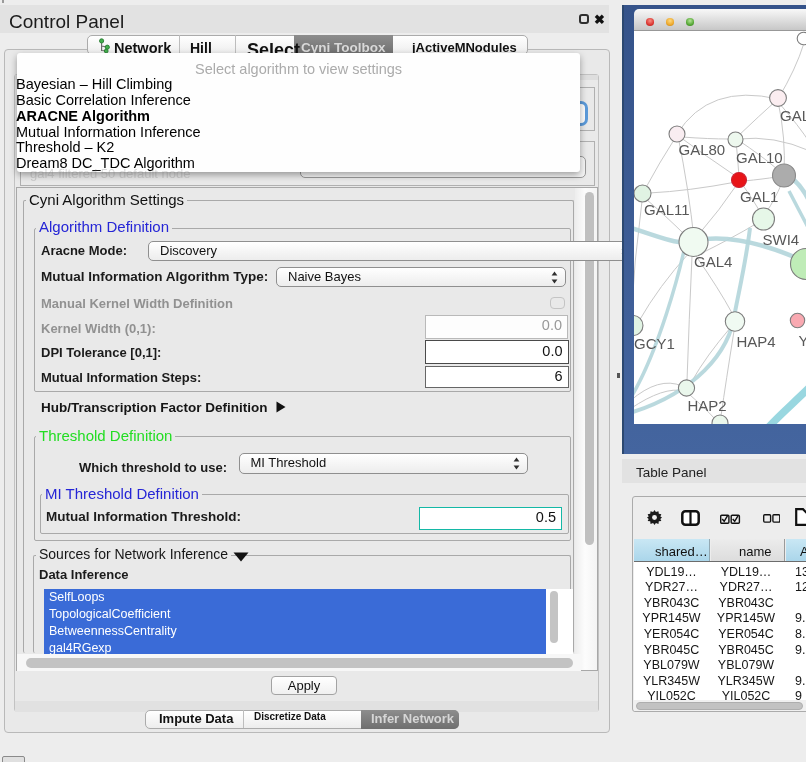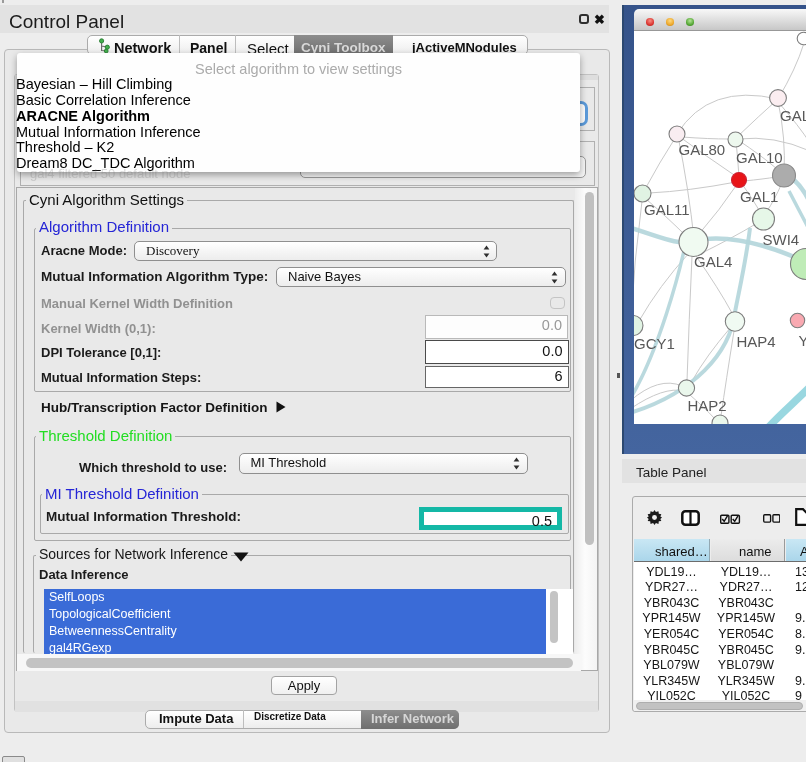--- a/index.html
+++ b/index.html
@@ -47,21 +47,21 @@
   <div class="abs" style="left:575px;top:188px;width:22px;height:482px;background:linear-gradient(90deg,#ededed,#fcfcfc 45%,#f4f4f4);"></div>
   <div class="abs" style="left:584.5px;top:192px;width:9px;height:353px;background:#c0c0c0;border-radius:4.5px;"></div>
 
   <div class="abs grp" style="left:23px;top:200px;width:550.5px;height:453px;border-bottom:none;"></div>
   <div class="abs gtit" style="left:26px;top:192px;color:#111;">Cyni Algorithm Settings</div>
 
   <div class="abs grp" style="left:34px;top:228px;width:537px;height:163.5px;"></div>
   <div class="abs gtit" style="left:36px;top:219px;color:#2525d6;">Algorithm Definition</div>
 
   <div class="abs lbl" style="left:41px;top:242.5px;">Aracne Mode:</div>
-  <div class="abs combo" style="left:134px;top:240.5px;width:363px;height:20.5px;font-family:Liberation Serif, serif;">
+  <div class="abs combo" style="left:148px;top:240.5px;width:487px;height:20.5px;">
     <span class="ct">Discovery</span>
     <svg class="spin" width="7" height="13" viewBox="0 0 7 13">
         <path d="M3.5 0.5 L6.4 4.6 L0.6 4.6 Z" fill="#2e2e2e"></path>
         <path d="M3.5 12.5 L6.4 8.4 L0.6 8.4 Z" fill="#2e2e2e"></path>
       </svg>
   </div>
 
   <div class="abs lbl" style="left:41px;top:269px;font-size:13.5px;">Mutual Information Algorithm Type:</div>
   <div class="abs combo" style="left:276px;top:266.5px;width:289.5px;height:20.5px;">
     <span class="ct">Naive Bayes</span>
@@ -102,21 +102,21 @@
     <span class="ct">MI Threshold</span>
     <svg class="spin" width="7" height="13" viewBox="0 0 7 13">
         <path d="M3.5 0.5 L6.4 4.6 L0.6 4.6 Z" fill="#2e2e2e"></path>
         <path d="M3.5 12.5 L6.4 8.4 L0.6 8.4 Z" fill="#2e2e2e"></path>
       </svg>
   </div>
 
   <div class="abs grp" style="left:40px;top:494px;width:528.5px;height:40px;"></div>
   <div class="abs gtit" style="left:42px;top:486px;color:#2525d6;">MI Threshold Definition</div>
   <div class="abs lbl" style="left:46px;top:509px;font-size:13.5px;">Mutual Information Threshold:</div>
-  <div class="fld" style="left:419px;top:506.5px;width:143px;height:23.5px;border:5px solid #14b8a6;">
+  <div class="fld" style="left:419px;top:506.5px;width:143px;height:23.5px;border:1px solid #14b8a6;">
       <span style="color:#111;">0.5</span>
     </div>
 
   <div class="abs grp" style="left:33px;top:555px;width:538px;height:98px;border-bottom:none;"></div>
   <div class="abs gtit" style="left:36px;top:547px;color:#161616;font-size:14px;">Sources for Network Inference</div>
   <svg class="abs" style="left:233px;top:551.5px;" width="16" height="10" viewBox="0 0 16 10">
       <path d="M0.5 0.5 L15.5 0.5 L8 9.5 Z" fill="#111"></path>
     </svg>
 
   <div class="abs lbl" style="left:39px;top:566.5px;">Data Inference</div>
@@ -140,22 +140,22 @@
   <div class="abs" style="left:179px;top:35px;width:1px;height:19px;background:#bdbdbd;"></div>
   <div class="abs" style="left:235px;top:35px;width:1px;height:19px;background:#bdbdbd;"></div>
   <div class="abs" style="left:294px;top:34.5px;width:98.5px;height:20.5px;background:linear-gradient(#8d8d8d,#6f6f6f);"></div>
   <svg class="abs" style="left:99px;top:38px;" width="12" height="15" viewBox="0 0 12 15">
     <path d="M2.6 4.5 L2.6 13 M2.6 8 L7.8 9 M2.6 12.5 L6.4 12.8" stroke="#666" stroke-width="1.1" fill="none"></path>
     <circle cx="2.6" cy="2.9" r="2.1" fill="#43b04d" stroke="#267a30" stroke-width="0.9"></circle>
     <circle cx="8.3" cy="9.2" r="2.1" fill="#43b04d" stroke="#267a30" stroke-width="0.9"></circle>
     <circle cx="7.2" cy="13" r="1.9" fill="#43b04d" stroke="#267a30" stroke-width="0.9"></circle>
   </svg>
   <div class="abs" style="left:114px;top:39.5px;font-size:14.5px;font-weight:600;color:#111;">Network</div>
-  <div class="abs" style="left:190px;top:39.5px;font-size:14px;font-weight:600;color:#111;">Panel</div>
-  <div class="abs" style="left:247px;top:40px;font-size:15px;font-weight:400;color:#111;">Select</div>
+  <div class="abs" style="left:190px;top:39.5px;font-size:14px;font-weight:600;color:#111;">Hill</div>
+  <div class="abs" style="left:247px;top:40px;font-size:18px;font-weight:700;color:#111;">Select</div>
   <div class="abs" style="left:301px;top:39.5px;font-size:13.5px;font-weight:600;color:#d9d9d9;">Cyni Toolbox</div>
   <div class="abs" style="left:412px;top:40px;font-size:13px;font-weight:600;color:#111;">jActiveMNodules</div>
 
   <div class="abs" style="left:145px;top:709.5px;width:314px;height:19px;background:linear-gradient(#ffffff,#ededed);border:1px solid #ababab;border-radius:5px;"></div>
   <div class="abs" style="left:242.5px;top:710px;width:1px;height:18px;background:#bdbdbd;"></div>
   <div class="abs" style="left:361px;top:709.5px;width:98px;height:19px;background:linear-gradient(#8d8d8d,#6f6f6f);border-radius:0 5px 5px 0;"></div>
   <div class="abs" style="left:159px;top:710.5px;font-size:13px;font-weight:bold;color:#111;">Impute Data</div>
   <div class="abs" style="left:254px;top:710.5px;font-size:10px;font-weight:bold;color:#111;">Discretize Data</div>
   <div class="abs" style="left:371px;top:710.5px;font-size:13px;font-weight:700;color:#d6d6d6;">Infer Network</div>
 

